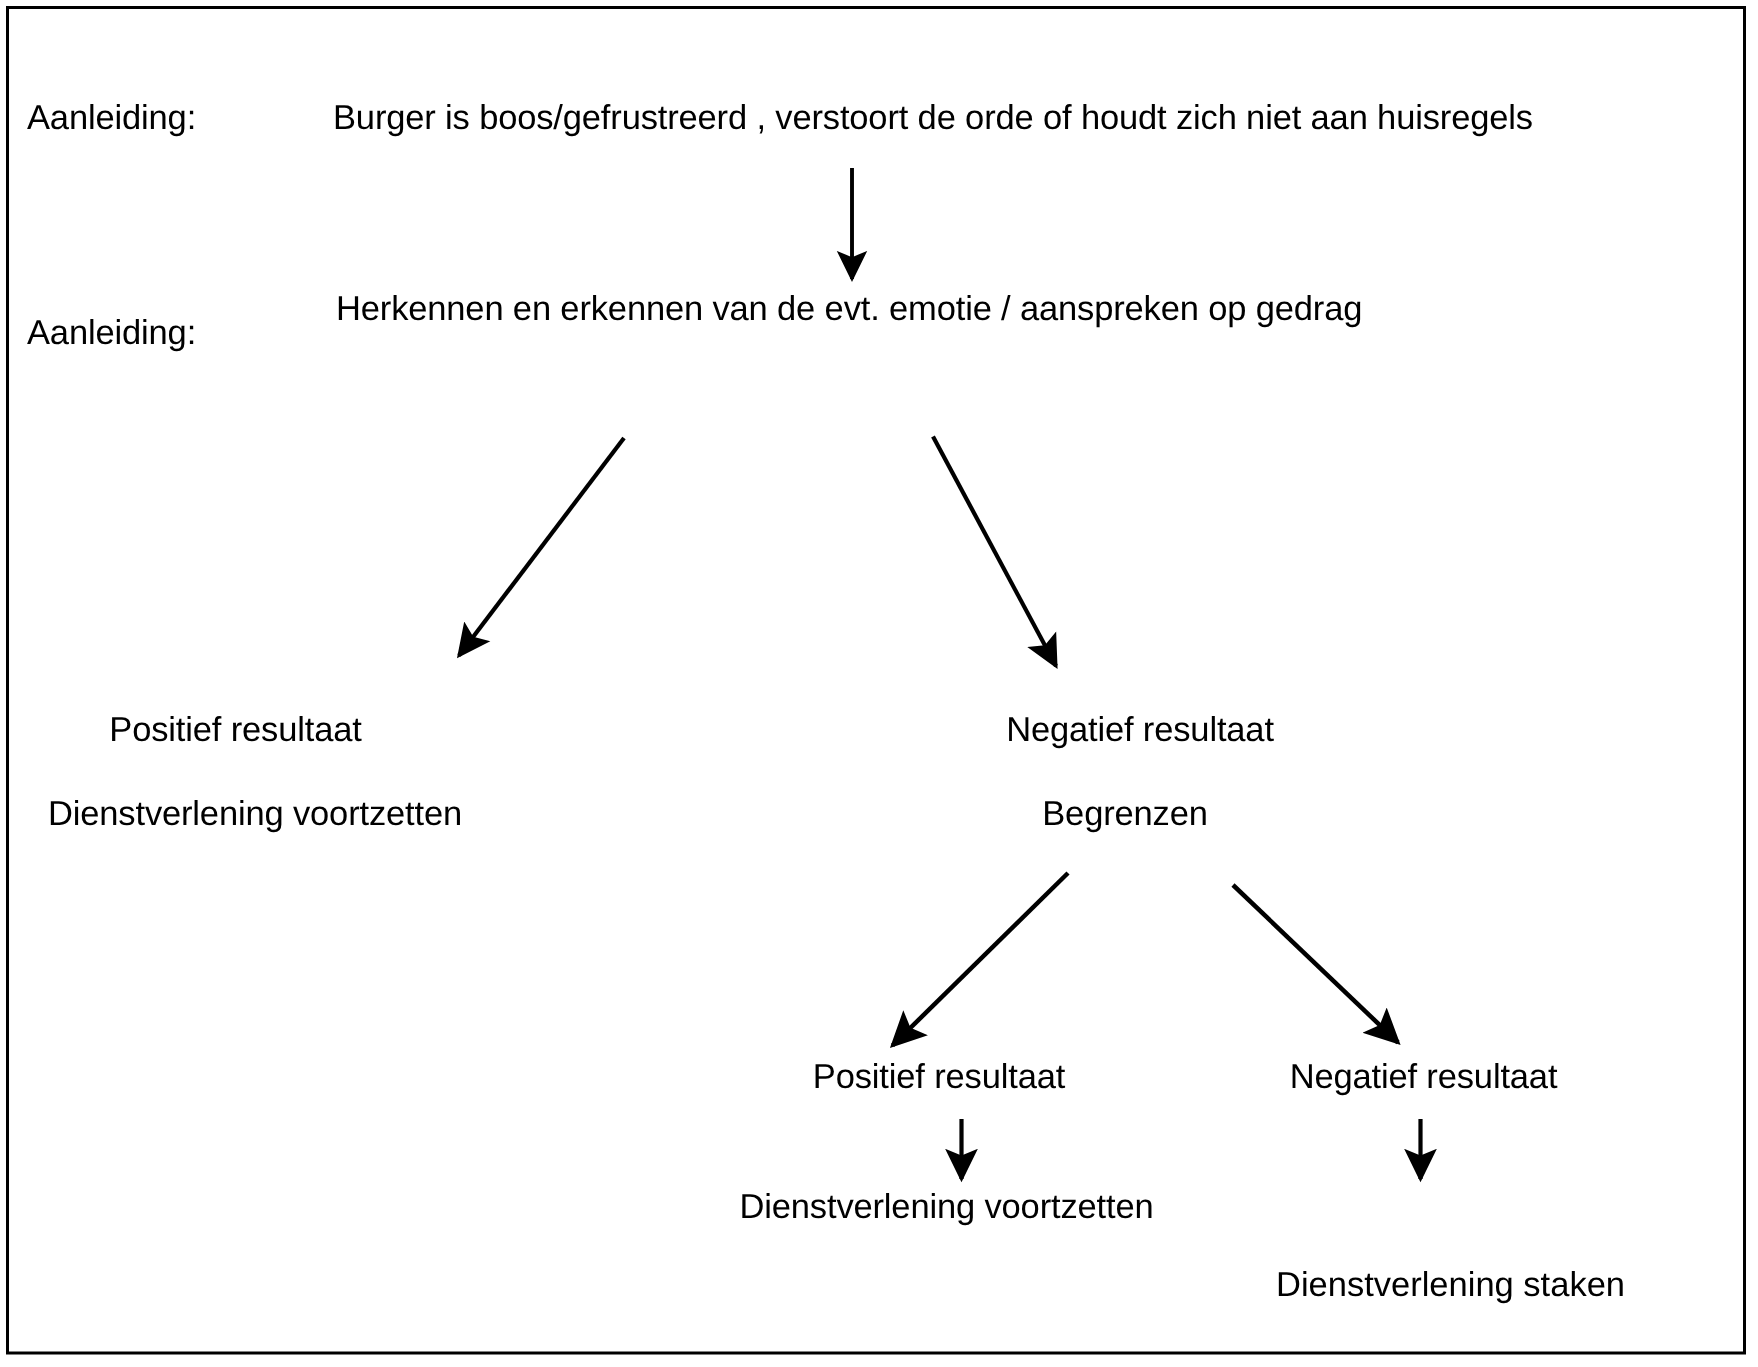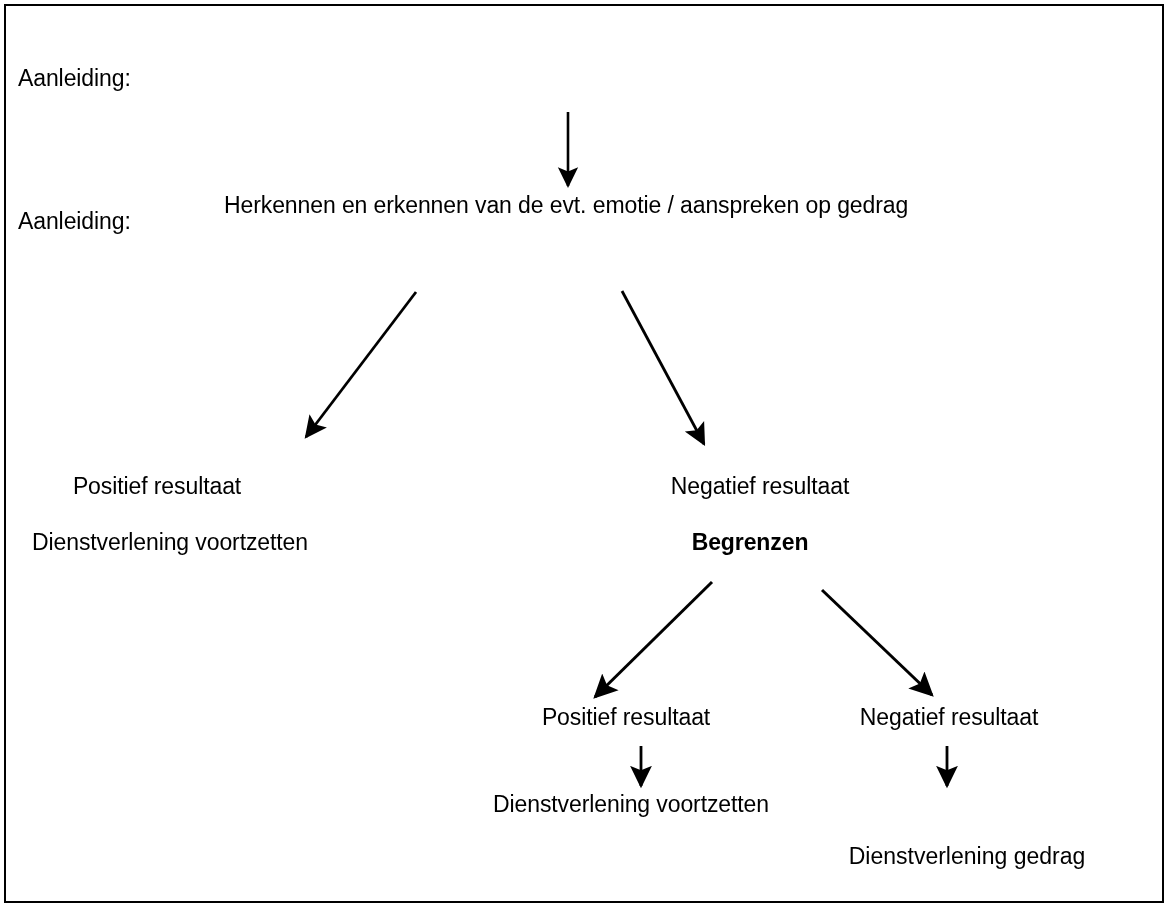--- a/index.html
+++ b/index.html
@@ -82,37 +82,38 @@
 
     <line x1="822" y1="590" x2="932" y2="695" stroke="#000000" stroke-width="3" marker-end="url(#ah)"></line>
 
     <line x1="641" y1="746" x2="641" y2="786" stroke="#000000" stroke-width="2.8" marker-end="url(#ah)"></line>
 
     <line x1="947" y1="746" x2="947" y2="786" stroke="#000000" stroke-width="2.8" marker-end="url(#ah)"></line>
   </svg>
 
   <div class="txt" style="left:18px; top:65px;">Aanleiding:</div>
 
+  <div class="txt" style="left:222px; top:65px;">Burger is boos/gefrustreerd , verstoort de orde of houdt zich niet aan huisregels</div>
 
   <div class="txt" style="left:18px; top:208px;">Aanleiding:</div>
 
   <div class="txt" style="left:224px; top:192px;">Herkennen en erkennen van de evt. emotie / aanspreken op gedrag</div>
 
   <div class="txt center" style="left:157px; top:473px;">Positief resultaat</div>
 
   <div class="txt center" style="left:170px; top:529px;">Dienstverlening voortzetten</div>
 
   <div class="txt center" style="left:760px; top:473px;">Negatief resultaat</div>
 
-  <div class="txt center" style="left:750px; top:529px;font-weight:bold;">Begrenzen</div>
+  <div class="txt center" style="left:750px; top:529px;">Begrenzen</div>
 
   <div class="txt center" style="left:626px; top:704px;">Positief resultaat</div>
 
   <div class="txt center" style="left:949px; top:704px;">Negatief resultaat</div>
 
   <div class="txt center" style="left:631px; top:791px;">Dienstverlening voortzetten</div>
 
   <div class="block" style="left:967px; top:791px;">
-    <div>Dienstverlening gedrag</div>
+    <div>Dienstverlening staken</div>
     
     
   </div>
 </div>
 
 </body></html>

